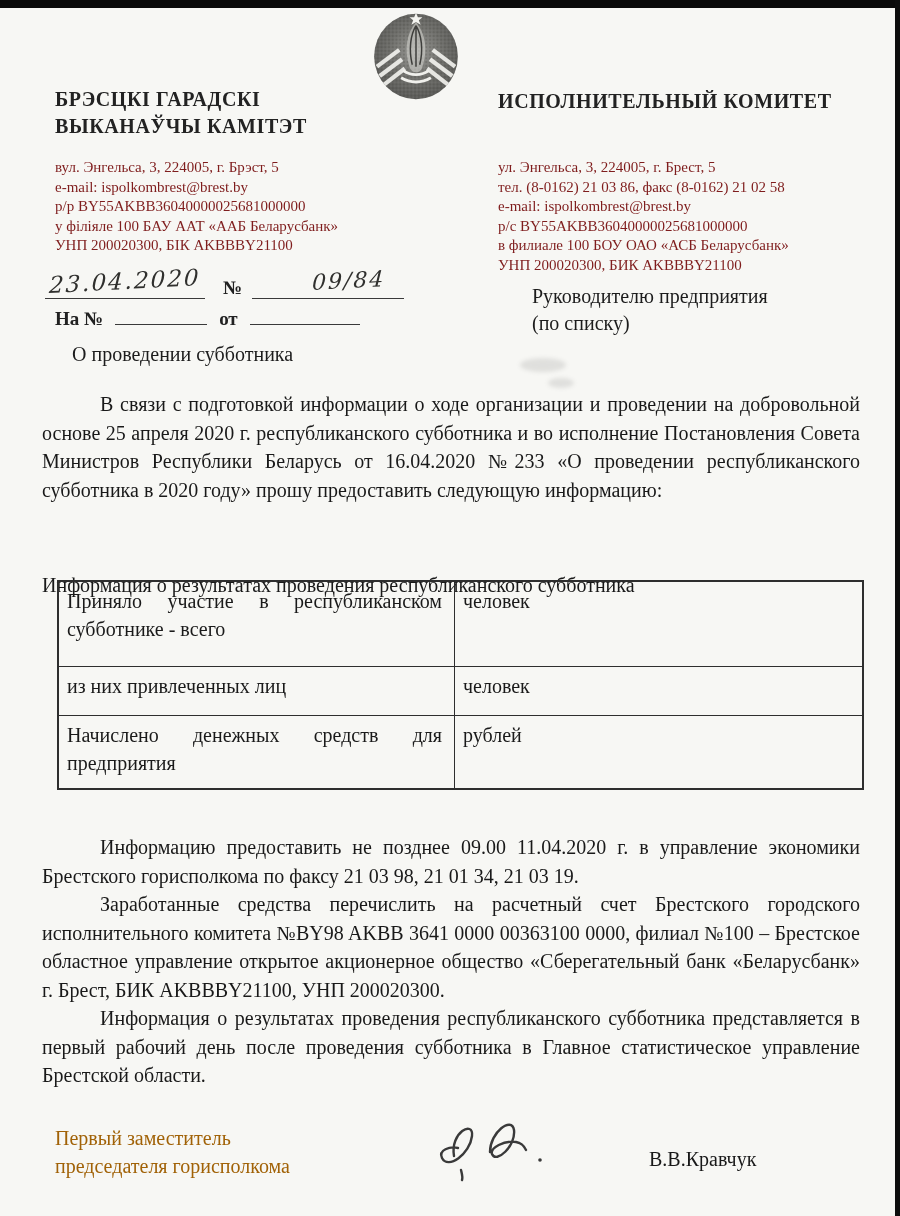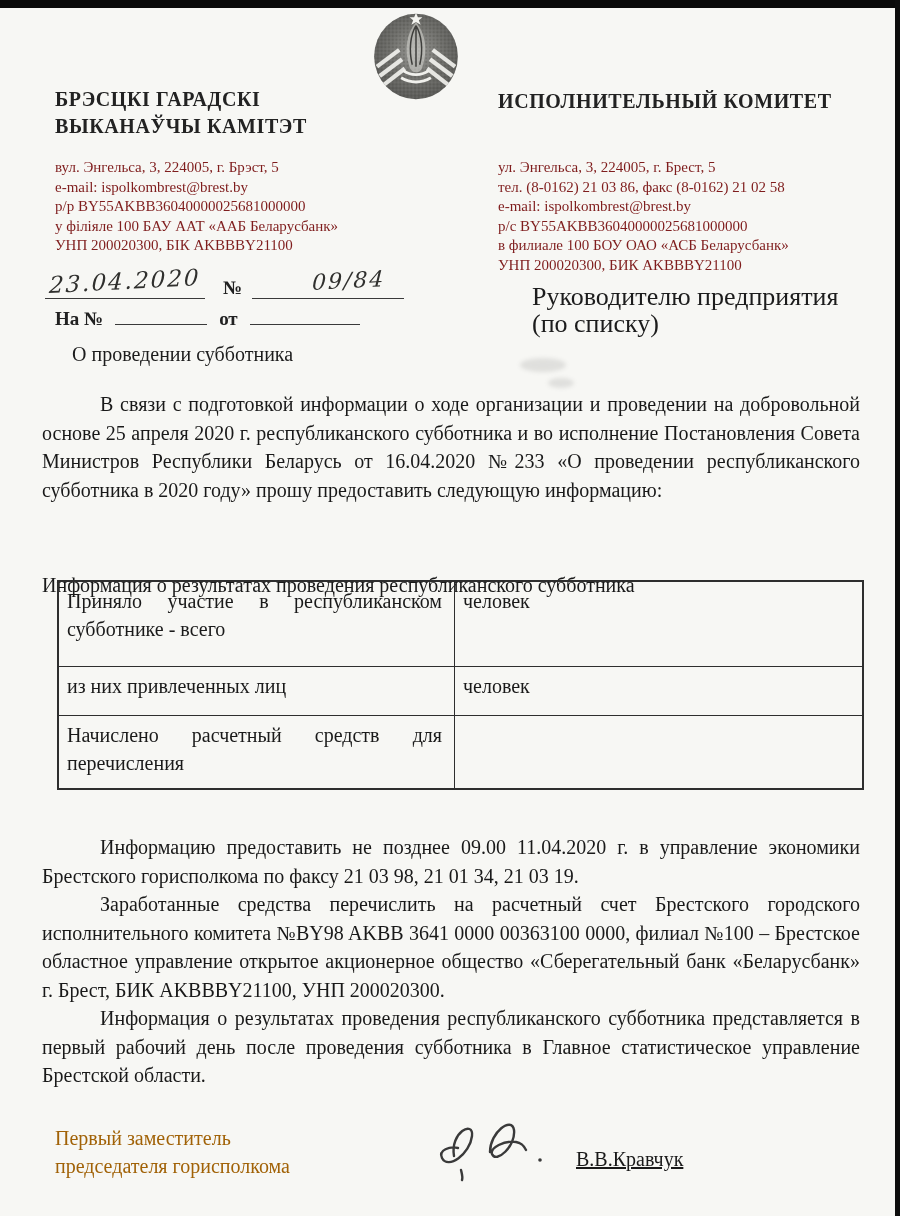--- a/index.html
+++ b/index.html
@@ -119,39 +119,40 @@
   <span class="refline" style="width:152px;height:30px;vertical-align:bottom;margin-left:6px;text-align:center;"><span class="hand" style="font-size:22px;margin-left:42px;">09/84</span></span>
 </div>
 
 <div class="abs" style="left:55px;top:306px;">
   <span class="reflabel">На №</span>
   <span class="refline" style="width:92px;height:18px;margin:0 8px 0 8px;"></span>
   <span class="reflabel">от</span>
   <span class="refline" style="width:110px;height:18px;margin-left:8px;"></span>
 </div>
 
-<div class="abs" style="left:532px;top:283px;font-size:26px;line-height:27px;">
+<div class="abs" style="left:532px;top:283px;font-size:20px;line-height:27px;">
   <div>Руководителю предприятия</div>
   <div>(по списку)</div>
 </div>
 
 <div class="abs" style="left:72px;top:343px;font-size:20px;">О проведении субботника</div>
 
 <div class="abs bodytxt" style="left:42px;top:390px;width:818px;">
   <p>В связи с подготовкой информации о ходе организации и проведении на добровольной основе 25 апреля 2020 г. республиканского субботника и во исполнение Постановления Совета Министров Республики Беларусь от 16.04.2020 №233 «О проведении республиканского субботника в 2020 году» прошу предоставить следующую информацию:</p>
 </div>
 
 <div class="abs bodytxt nojust" style="left:42px;top:571px;width:818px;">Информация о результатах проведения республиканского субботника</div>
 
 <div class="abs rtable">
   <div class="cell c1 h1r">Приняло участие в республиканском субботнике - всего</div>
   <div class="cell h1r">человек</div>
   <div class="cell c1 h2r">из них привлеченных лиц</div>
   <div class="cell h2r">человек</div>
-  <div class="cell c1 h3r last">Начислено расчетный средств для перечисления</div>
+  <div class="cell c1 h3r last">Начислено денежных средств для предприятия</div>
+  <div class="cell h3r last">рублей</div>
 </div>
 
 <div class="abs bodytxt" style="left:42px;top:833px;width:818px;">
   <p>Информацию предоставить не позднее 09.00 11.04.2020 г. в управление экономики Брестского горисполкома по факсу 21 03 98, 21 01 34, 21 03 19.</p>
   <p>Заработанные средства перечислить на расчетный счет Брестского городского исполнительного комитета №BY98 AKBB 3641 0000 00363100 0000, филиал №100 – Брестское областное управление открытое акционерное общество «Сберегательный банк «Беларусбанк» г. Брест, БИК AKBBBY21100, УНП 200020300.</p>
   <p>Информация о результатах проведения республиканского субботника представляется в первый рабочий день после проведения субботника  в Главное статистическое управление Брестской области.</p>
 </div>
 
 <div class="abs sig-pos" style="left:55px;top:1124px;">
   <div>Первый заместитель</div>
@@ -162,16 +163,16 @@
   <svg width="150" height="82" viewBox="0 0 150 82" xmlns="http://www.w3.org/2000/svg">
     <g fill="none" stroke="#3a3a3a" stroke-width="2.4" stroke-linecap="round">
       <path d="M34 48 C30 24 54 12 52 28 C50 46 28 62 22 50 C18 42 30 38 38 40"></path>
       <path d="M41 62 C42 66 43 69 42 72"></path>
       <path d="M70 44 C70 24 92 8 94 22 C96 38 76 56 72 46 C70 40 84 32 96 34 C102 35 104 38 106 42"></path>
       <circle cx="120" cy="52" r="1.8" fill="#3a3a3a" stroke="none"></circle>
     </g>
   </svg>
 </div>
 
-<div class="abs sig-name" style="left:576px;top:1148px;text-decoration:underline;">В.В.Кравчук</div>
+<div class="abs sig-name" style="left:649px;top:1148px;">В.В.Кравчук</div>
 
 <div class="abs smudge" style="left:520px;top:358px;width:46px;height:14px;"></div>
 <div class="abs smudge" style="left:548px;top:378px;width:26px;height:10px;"></div>
 
 </body></html>

